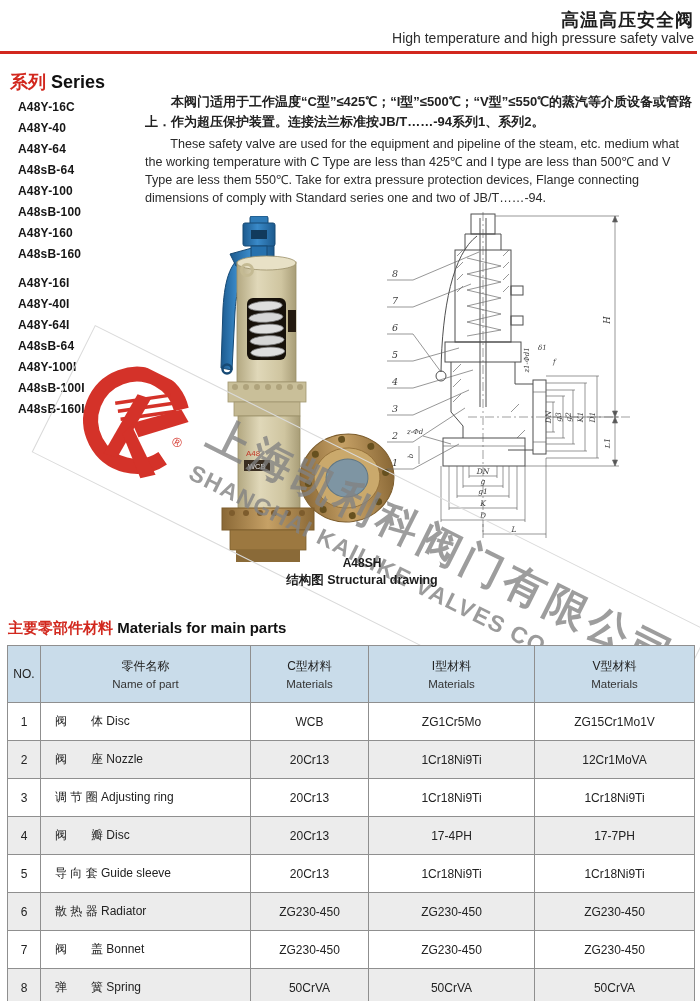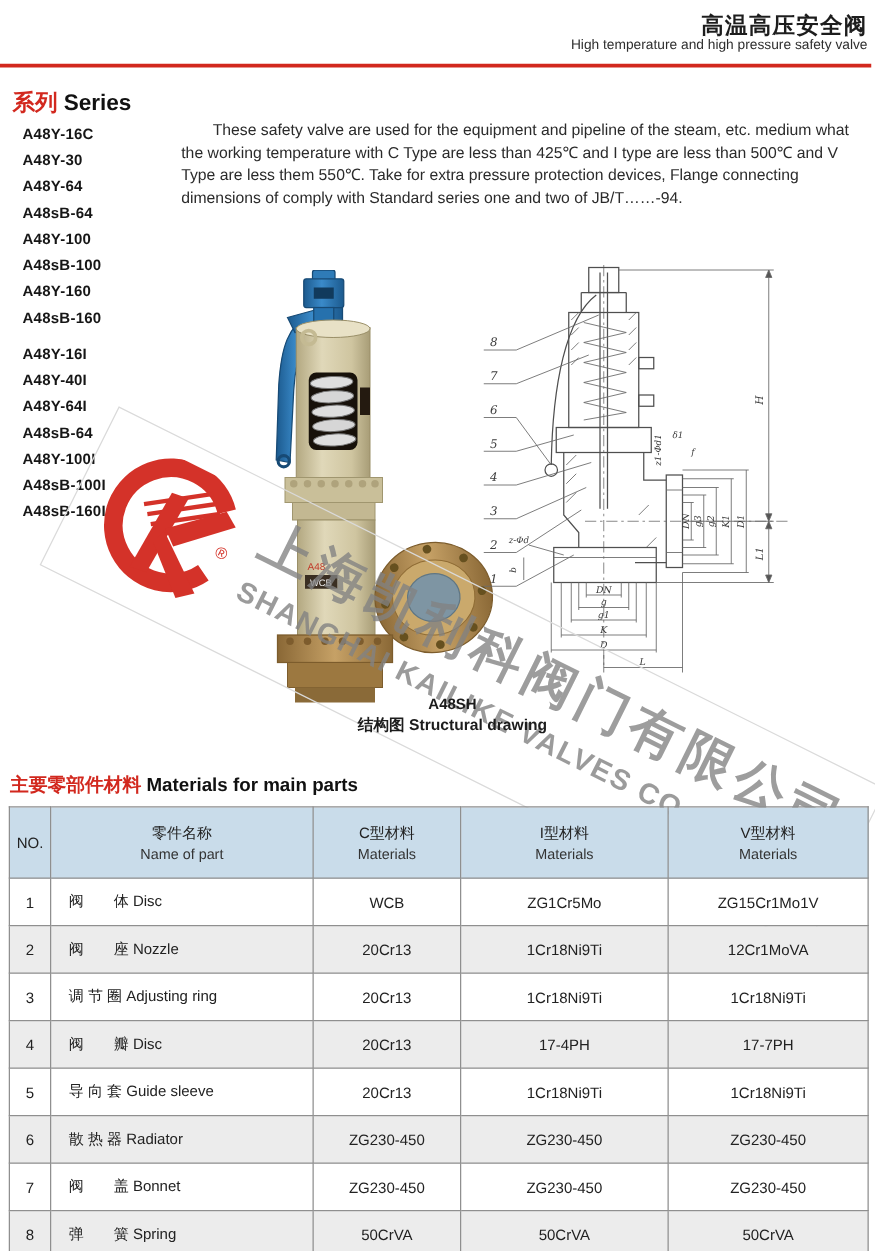--- a/index.html
+++ b/index.html
@@ -9,21 +9,21 @@
     font-family:"Liberation Sans", sans-serif; color:#222;
   }
   .red { color:#d2281e; }
 
   
   .hdr-zh {
     position:absolute; top:8px; right:6px; font-size:18px; font-weight:bold;
     color:#1d1d1d; letter-spacing:1px;
   }
   .hdr-en {
-    position:absolute; top:30px; right:6px; font-size:11px; color:#2e2e2e;
+    position:absolute; top:30px; right:6px; font-size:14px; color:#2e2e2e;
   }
   .red-rule {
     position:absolute; top:51px; left:0; width:697px; height:3px;
     background:#d2281e;
   }
 
   
   .series-heading {
     position:absolute; top:70px; left:10px; font-size:18px; font-weight:bold; color:#111;
   }
@@ -105,40 +105,41 @@
   <div class="hdr-en">High temperature and high pressure safety valve</div>
   <div class="red-rule"></div>
 
   <div class="series-heading">
     <span class="red">系列</span>
     <span>Series</span>
   </div>
   <div class="series-list">
     <div class="series-group">
       <div class="series-item">A48Y-16C</div>
-      <div class="series-item">A48Y-30</div>
+      <div class="series-item">A48Y-40</div>
       <div class="series-item">A48Y-64</div>
       <div class="series-item">A48sB-64</div>
       <div class="series-item">A48Y-100</div>
       <div class="series-item">A48sB-100</div>
       <div class="series-item">A48Y-160</div>
       <div class="series-item">A48sB-160</div>
     </div>
     <div class="series-group">
       <div class="series-item">A48Y-16I</div>
       <div class="series-item">A48Y-40I</div>
       <div class="series-item">A48Y-64I</div>
       <div class="series-item">A48sB-64</div>
       <div class="series-item">A48Y-100I</div>
       <div class="series-item">A48sB-100I</div>
       <div class="series-item">A48sB-160I</div>
     </div>
   </div>
 
   <div class="desc">
+    <p class="desc-zh">本阀门适用于工作温度“C型”≤425℃；“I型”≤500℃；“V型”≤550℃的蒸汽等介质设备或管路上．作为超压保护装置。连接法兰标准按JB/T……-94系列1、系列2。</p>
     <p class="desc-en">These safety valve are used for the equipment and pipeline of the steam, etc. medium what the working temperature with C Type are less than 425℃ and I type are less than 500℃ and V Type are less them 550℃. Take for extra pressure protection devices, Flange connecting dimensions of comply with Standard series one and two of JB/T……-94.</p>
   </div>
 
   <div class="figure">
 
     <svg class="photo" width="196" height="348" viewBox="0 0 196 348">
       <defs>
         <linearGradient id="khaki" x1="0" y1="0" x2="1" y2="0">
           <stop offset="0" stop-color="#b3a881"></stop>
             <stop offset="0.35" stop-color="#e0d8b9"></stop>

